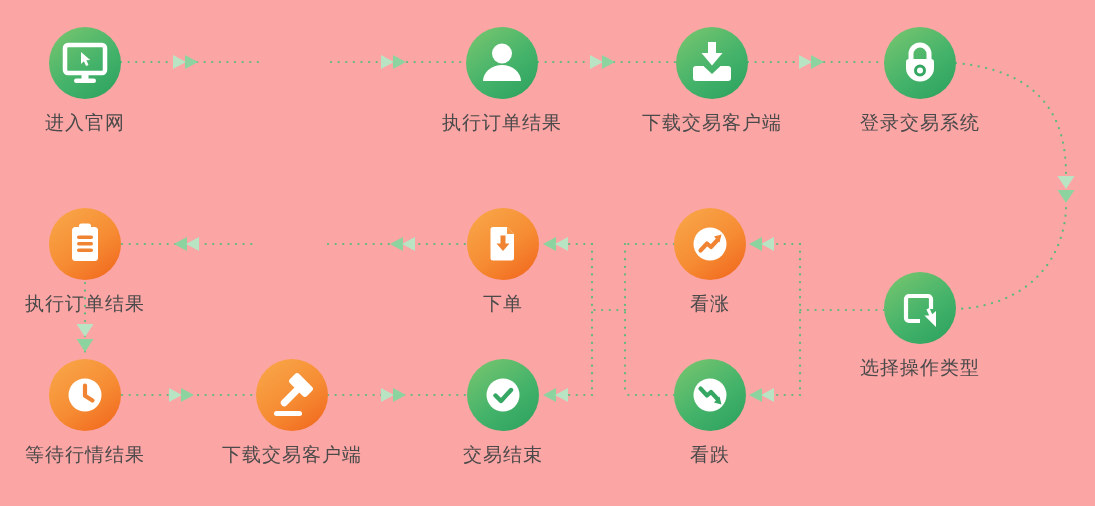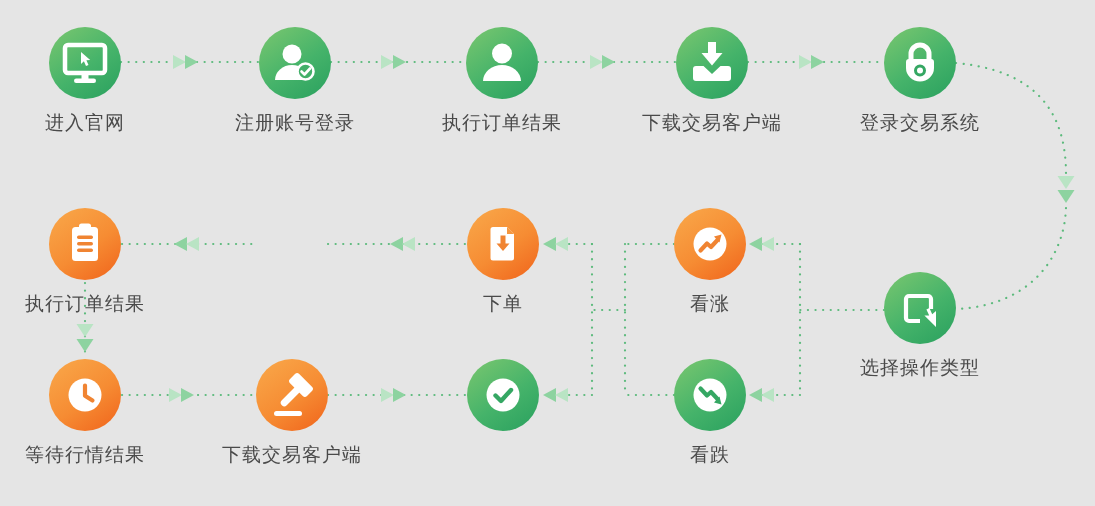--- a/index.html
+++ b/index.html
@@ -1,18 +1,18 @@
 <!DOCTYPE html>
 <html><head>
 <meta charset="utf-8">
 <style>
   html,body{margin:0;padding:0;background:#ffffff;}
   .stage{
     position:relative;width:1095px;height:506px;overflow:hidden;
-    background:#e5e5e5;
+    background:#fca5a5;
     font-family:"Liberation Sans","DejaVu Sans",sans-serif;
   }
   .connector-layer{position:absolute;left:0;top:0;}
   .node{position:absolute;width:150px;text-align:center;}
   .circle{
     width:72px;height:72px;border-radius:50%;margin:0 auto;
     display:flex;align-items:center;justify-content:center;
   }
   .circle.green{background:linear-gradient(145deg,#7bc76f 0%,#45b36a 55%,#29a05e 100%);}
   .circle.orange{background:linear-gradient(145deg,#f9a94b 0%,#f68c33 55%,#f0631b 100%);}
@@ -94,31 +94,20 @@
       <svg width="72" height="72" viewBox="0 0 72 72">
         <rect x="16" y="18" width="40" height="28" rx="3" fill="none" stroke="#fff" stroke-width="4.5"></rect>
         <path d="M32 25 v12 l2.9,-2.7 2.1,4.7 2.5,-1.1 -2.1,-4.6 3.8,-0.3 z" fill="#fff"></path>
         <rect x="32.5" y="46" width="7" height="6" fill="#fff"></rect>
         <rect x="25" y="51.5" width="22" height="4.5" rx="2.2" fill="#fff"></rect>
       </svg>
     </div>
     <div class="node-label">进入官网</div>
   </div>
 
-  <div class="node" style="left:220px;top:27px">
-    <div class="circle green">
-      <svg width="72" height="72" viewBox="0 0 72 72">
-        <circle cx="33" cy="27" r="9.5" fill="#fff"></circle>
-        <path d="M16 53 a17 15 0 0 1 34 0 z" fill="#fff"></path>
-        <circle cx="46.5" cy="44.5" r="8" fill="#43b069" stroke="#fff" stroke-width="2.6"></circle>
-        <path d="M42.5 44.5 l3 3 5.5 -6" stroke="#fff" stroke-width="2.6" fill="none" stroke-linecap="round" stroke-linejoin="round"></path>
-      </svg>
-    </div>
-    <div class="node-label">注册账号登录</div>
-  </div>
 
   <div class="node" style="left:427px;top:27px">
     <div class="circle green">
       <svg width="72" height="72" viewBox="0 0 72 72">
         <circle cx="36" cy="26.5" r="10" fill="#fff"></circle>
         <path d="M17 54 a19 16 0 0 1 38 0 z" fill="#fff"></path>
       </svg>
     </div>
     <div class="node-label">执行订单结果</div>
   </div>
@@ -228,15 +217,16 @@
     <div class="node-label">下载交易客户端</div>
   </div>
 
   <div class="node" style="left:428px;top:359px">
     <div class="circle green">
       <svg width="72" height="72" viewBox="0 0 72 72">
         <circle cx="36" cy="36" r="16.5" fill="#fff"></circle>
         <path d="M28.5 36.5 l5.5 5.5 10 -11" fill="none" stroke="#35a763" stroke-width="4.4" stroke-linecap="round" stroke-linejoin="round"></path>
       </svg>
     </div>
+    <div class="node-label">交易结束</div>
   </div>
 
 </div>
 
 </body></html>

